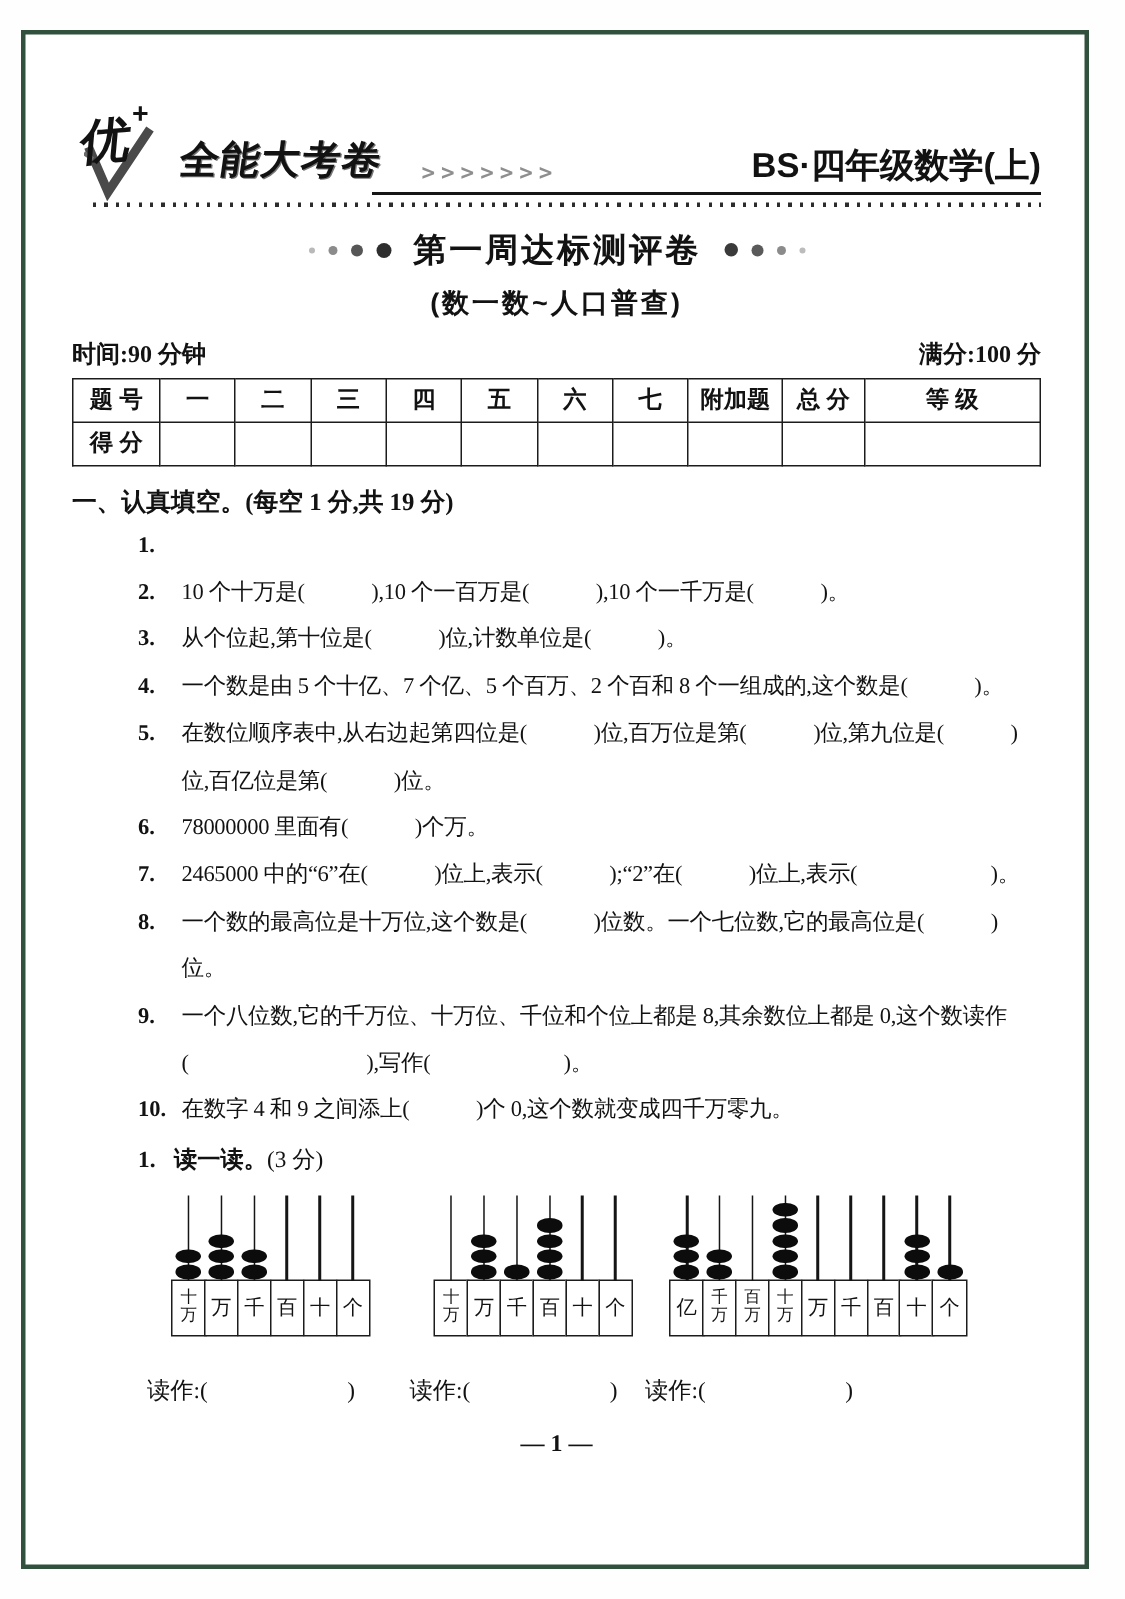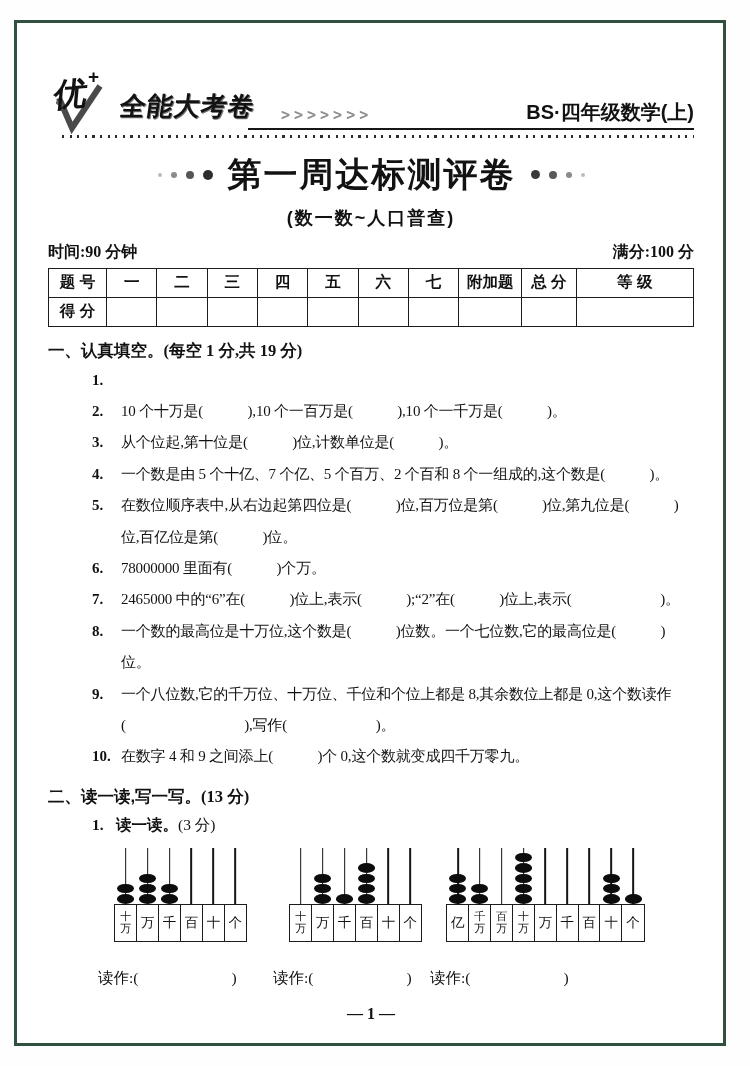--- a/index.html
+++ b/index.html
@@ -21,29 +21,29 @@
   .you-plus { position:absolute; left:40px; top:-8px; font-weight:bold; font-size:19px;
               font-family:"Liberation Sans",sans-serif; }
   .you-check { position:absolute; left:8px; top:8px; }
   .logo-series { font-family:"Liberation Sans","DejaVu Sans",sans-serif; font-weight:900;
                  font-size:26px; letter-spacing:1px; transform:skew(-8deg);
                  text-shadow:1px 1px 0 #777; margin:0 0 4px 6px; white-space:nowrap; }
   .arrows { color:#8e8e8e; font-weight:bold; font-size:15px; letter-spacing:4px;
             margin:0 0 4px 26px; font-family:"DejaVu Sans Mono",monospace; }
   .hdr-spacer { flex:1; }
   .edition { font-family:"Liberation Sans","DejaVu Sans",sans-serif; font-weight:bold;
-             font-size:20px; margin-bottom:2px; white-space:nowrap; }
+             font-size:23px; margin-bottom:2px; white-space:nowrap; }
   .rule-solid { margin-left:200px; border-top:2.2px solid #161616; }
   .rule-dots { margin-left:14px; margin-top:5px; height:2.6px;
                background:repeating-linear-gradient(90deg,#2c2c2c 0 2.2px,transparent 2.2px 7.6px); }
 
   
   .title-row { display:flex; align-items:center; justify-content:center; margin-top:14px; gap:7px; }
   h1.main-title { font-family:"Liberation Sans","DejaVu Sans",sans-serif; font-weight:900;
-                  font-size:34px; letter-spacing:2px; margin:0 8px; }
+                  font-size:22px; letter-spacing:2px; margin:0 8px; }
   .dot { display:inline-block; border-radius:50%; }
   .dotsL .d1{width:4px;height:4px;background:#b9b9b9;} .dotsL .d2{width:6px;height:6px;background:#8b8b8b;}
   .dotsL .d3{width:8px;height:8px;background:#565656;} .dotsL .d4{width:10px;height:10px;background:#2e2e2e;}
   .dotsR .d1{width:9px;height:9px;background:#3a3a3a;} .dotsR .d2{width:8px;height:8px;background:#5a5a5a;}
   .dotsR .d3{width:6px;height:6px;background:#8b8b8b;} .dotsR .d4{width:4px;height:4px;background:#bcbcbc;}
   .dotsL,.dotsR { display:flex; align-items:center; gap:9px; }
   .subtitle { text-align:center; font-family:"Liberation Sans","DejaVu Sans",sans-serif;
               font-weight:bold; font-size:18px; letter-spacing:2px; margin-top:8px; }
 
   
@@ -208,23 +208,20 @@
           <div class="question">
             <span class="qno">9.</span>
             <span class="qtext">一个八位数,它的千万位、十万位、千位和个位上都是 8,其余数位上都是 0,这个数读作(　　　　　　　　),写作(　　　　　　)。</span>
           </div>
           <div class="question">
             <span class="qno">10.</span>
             <span class="qtext">在数字 4 和 9 之间添上(　　　)个 0,这个数就变成四千万零九。</span>
           </div>
         </div>
 
-      <div class="sec-heading">
-        <span class="hd">二、读一读,写一写。</span><span class="pts">(13 分)</span>
-      </div>
       <div class="subq">
         <span class="qno">1.</span>
         <span><span class="subhd">读一读。</span><span>(3 分)</span></span>
       </div>
 
       <div class="abacus-row" id="abacus-row">
           <div class="ab-block">
             <div class="ab-cols">
               <div class="ab-col">
                 <div class="ab-rod-area">

